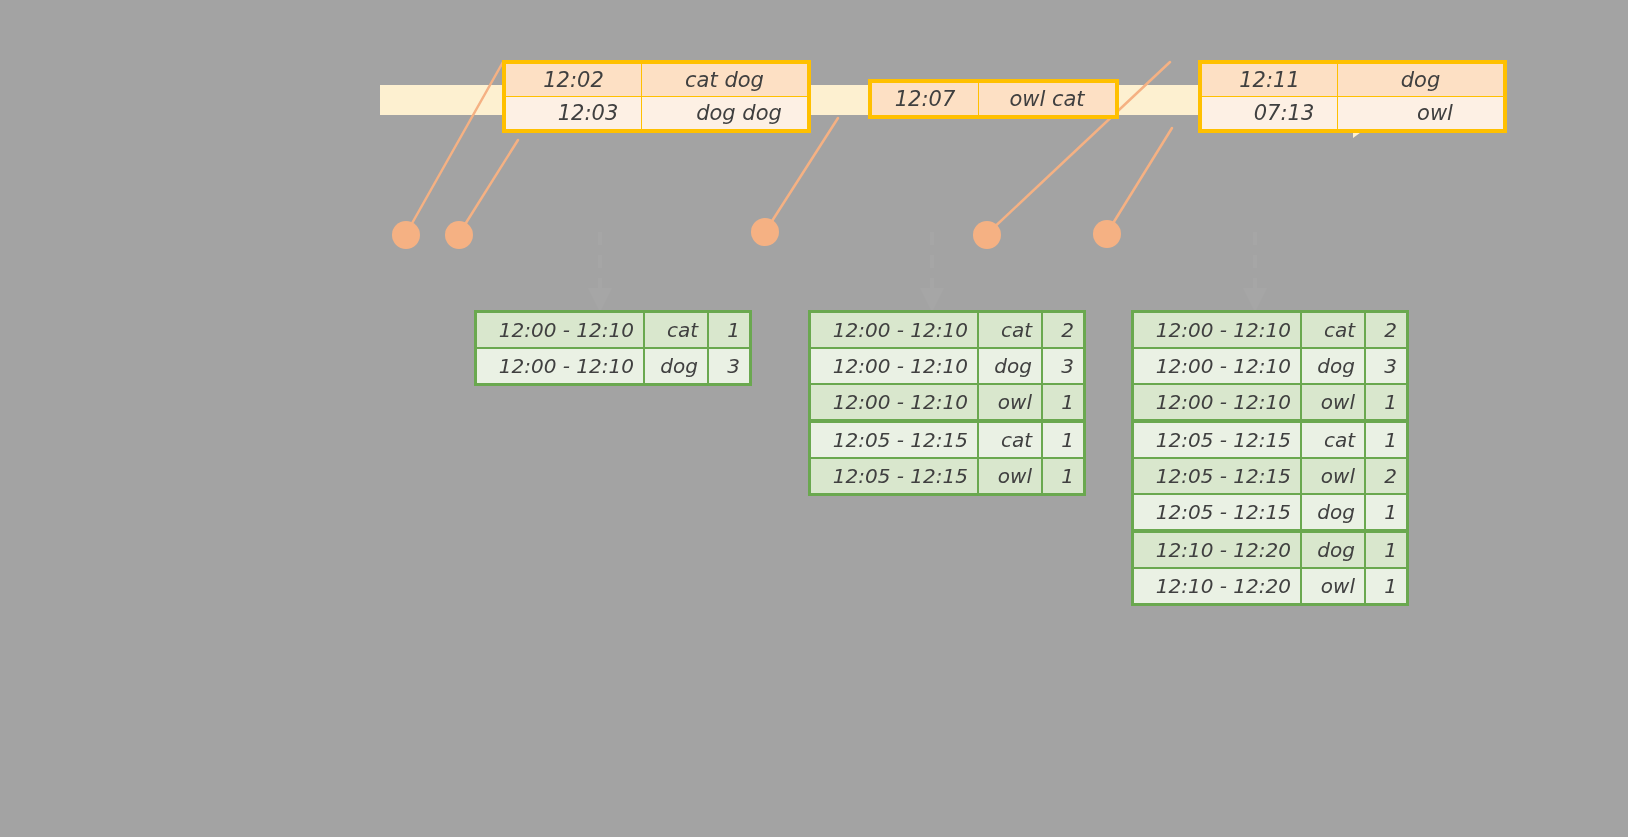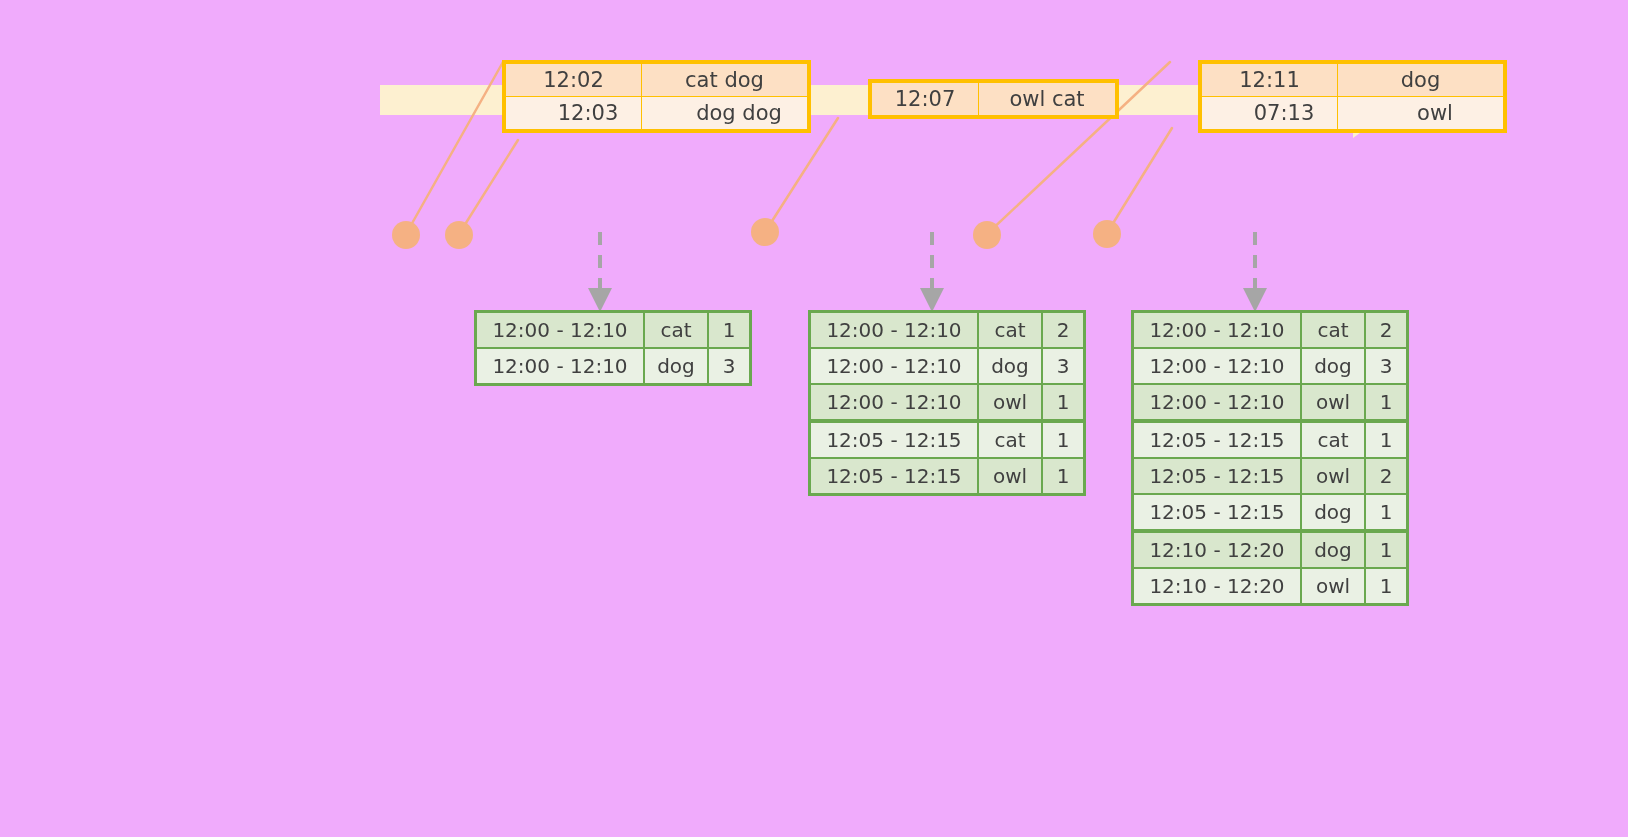--- a/index.html
+++ b/index.html
@@ -13,21 +13,22 @@
     position: relative;
     overflow: hidden;
     font-family: "DejaVu Sans", "Liberation Sans", sans-serif;
   }
 
   #stage {
     position: absolute;
     left: 0; top: 0;
     width: 1628px;
     height: 837px;
-    background: #f0abfc;
+    background: #a3a3a3;
+    font-style: italic;
   }
 
   
   #timeline-svg {
     position: absolute;
     left: 0; top: 0;
     width: 1628px;
     height: 837px;
     pointer-events: none;
   }
@@ -64,21 +65,21 @@
   }
   .result-table {
     border-collapse: collapse;
     border: 3px solid #6aa84f;
     font-size: 20px;
     color: #404040;
   }
   .result-table td {
     border: 2px solid #6aa84f;
     padding: 5px 9px;
-    text-align: center;
+    text-align: right;
     white-space: nowrap;
     font-family: "DejaVu Sans", "Liberation Sans", sans-serif;
   }
   .result-table tr.shade-a td { background: #d9e7cd; }
   .result-table tr.shade-b td { background: #eaf1e4; }
   .rt-window { min-width: 148px; }
   .rt-word   { min-width: 44px; }
   .rt-count  { min-width: 22px; }
 
   

